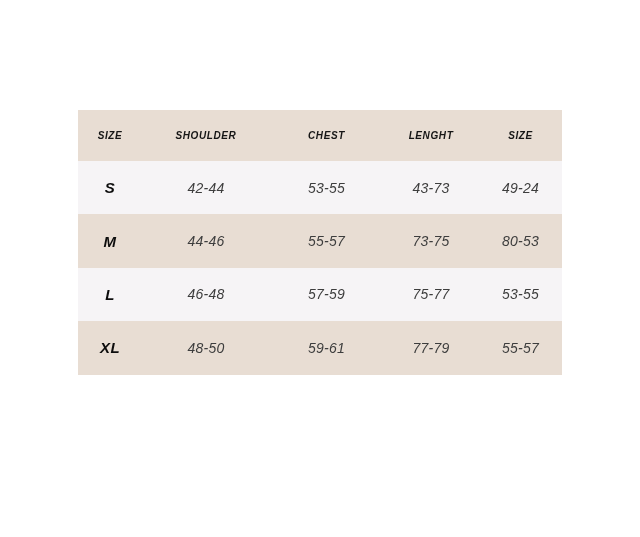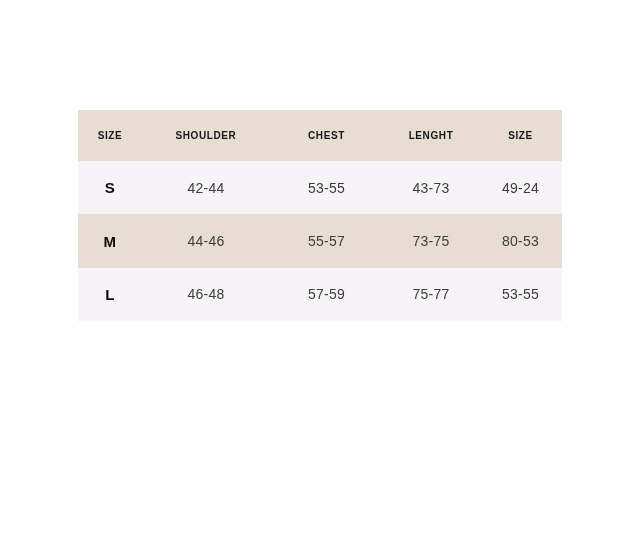--- a/index.html
+++ b/index.html
@@ -19,20 +19,21 @@
     position: absolute;
     left: 78px;
     top: 110px;
     width: 484px;
   }
 
   table.size-chart {
     width: 484px;
     border-collapse: collapse;
     table-layout: fixed;
+    font-style: italic;
   }
 
   table.size-chart col.c-size     { width: 64px; }
   table.size-chart col.c-shoulder { width: 128px; }
   table.size-chart col.c-chest    { width: 113px; }
   table.size-chart col.c-lenght   { width: 96px; }
   table.size-chart col.c-hips     { width: 83px; }
 
   
   thead tr.header-row {
@@ -113,15 +114,22 @@
         <td>73-75</td>
         <td>80-53</td>
       </tr>
       <tr class="row-light">
         <td class="size-cell">L</td>
         <td>46-48</td>
         <td>57-59</td>
         <td>75-77</td>
         <td>53-55</td>
       </tr>
+      <tr class="row-beige">
+        <td class="size-cell">XL</td>
+        <td>48-50</td>
+        <td>59-61</td>
+        <td>77-79</td>
+        <td>55-57</td>
+      </tr>
     </tbody>
   </table>
 </div>
 
 </body></html>

